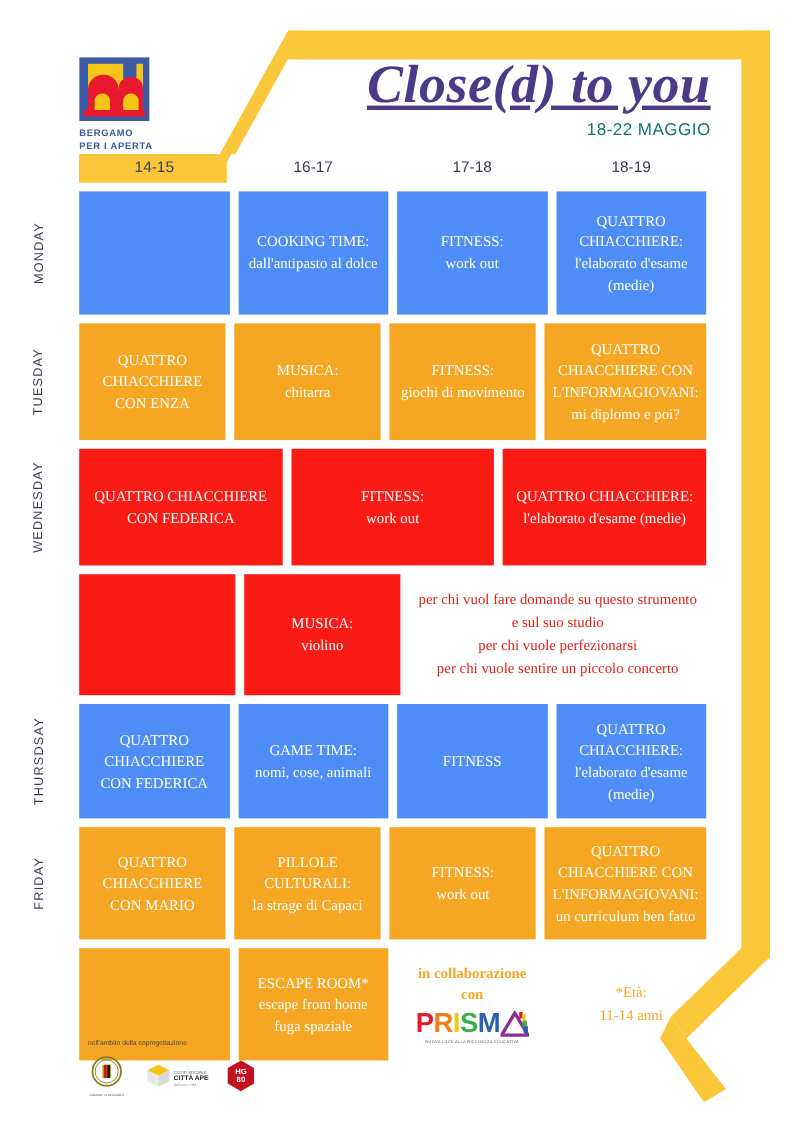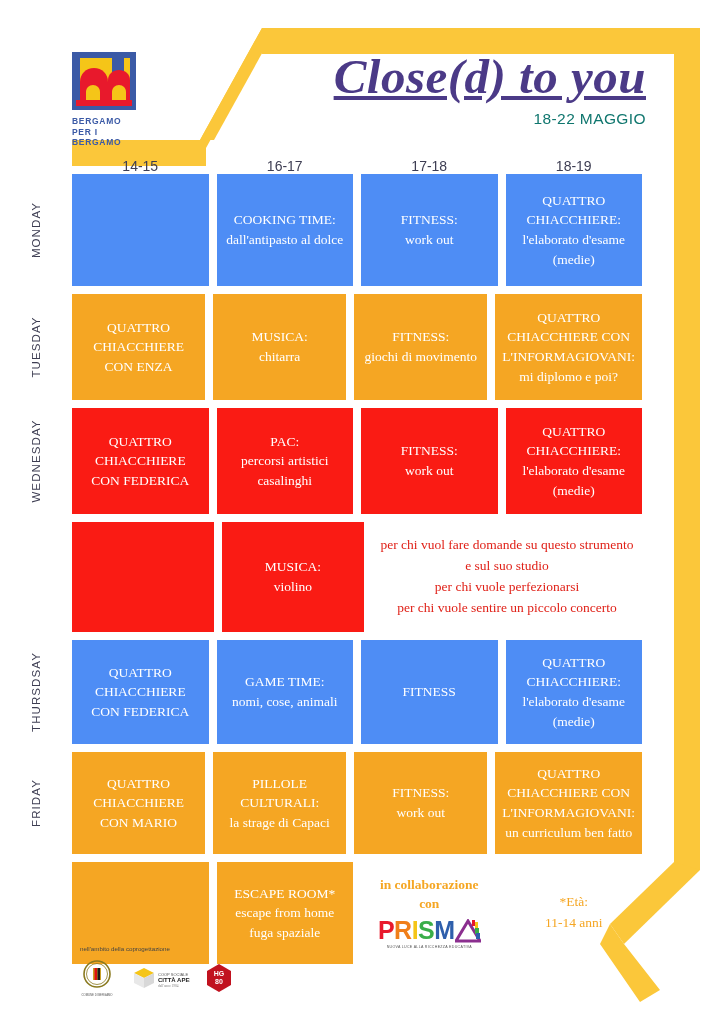--- a/index.html
+++ b/index.html
@@ -31,21 +31,21 @@
     font-size:49px;line-height:1;color:#4b3a87;
     letter-spacing:.5px;white-space:nowrap;text-decoration:underline;
   }
   .subtitle{
     margin-top:9px;font-size:15.5px;color:#0f766e;
     font-family:"Liberation Sans",sans-serif;letter-spacing:.4px;
   }
 
   
   .grid{position:absolute;left:0;top:143px;width:724px;}
-  .hdr-row{display:flex;height:31px;align-items:flex-end;}
+  .hdr-row{display:flex;height:31px;align-items:flex-start;}
   .daycol{width:72px;flex:0 0 72px;}
   .cells{display:flex;flex:1;padding-right:82px;gap:8px;}
   .hdr-cell{
     flex:1;text-align:center;font-size:14px;color:#3d3d52;
     font-family:"Liberation Sans",sans-serif;
   }
 
   .row{display:flex;margin-bottom:8px;}
   .day-label{
     width:72px;flex:0 0 72px;display:flex;align-items:center;justify-content:center;
@@ -114,21 +114,21 @@
       <rect x="0" y="0" width="64" height="58" fill="#3B5AA6"></rect>
       <polygon points="8,6 40,6 40,20 52,20 52,6 58,6 58,30 8,30" fill="#F5C518"></polygon>
       <path d="M8,52 L8,30 C8,22 14,16 22,16 C30,16 36,22 36,30 L36,52 Z" fill="#E8192C"></path>
       <path d="M36,52 L36,28 C36,22 41,18 47,18 C53,18 58,22 58,28 L58,52 Z" fill="#E8192C"></path>
       <path d="M14,52 L14,40 C14,36 17,33 21,33 C25,33 28,36 28,40 L28,52 Z" fill="#F5C518"></path>
       <path d="M40,52 L40,40 C40,36 43,33 47,33 C51,33 54,36 54,40 L54,52 Z" fill="#F5C518"></path>
       <rect x="4" y="48" width="56" height="6" fill="#E8192C"></rect>
     </svg>
     <div class="logo-text">
       <div>BERGAMO</div>
-      <div>PER I BERGAMO</div>
+      <div>PER I APERTA</div>
     </div>
   </div>
 
   <div class="title-wrap">
     <div class="title">Close(d) to you</div>
     <div class="subtitle">18-22 MAGGIO</div>
   </div>
 
   <div class="grid">
     <div class="hdr-row">
@@ -179,23 +179,20 @@
             </div>
           </div>
         </div>
         <div class="row" style="height: 106px;">
           <div class="day-label">
             <span>WEDNESDAY</span>
           </div>
           <div class="cells">
             <div class="cell red">
               <div>QUATTRO CHIACCHIERE CON FEDERICA</div>
-            </div>
-            <div class="cell red">
-              <div>PAC:<br>percorsi artistici casalinghi</div>
             </div>
             <div class="cell red">
               <div>FITNESS:<br>work out</div>
             </div>
             <div class="cell red">
               <div>QUATTRO CHIACCHIERE:<br>l'elaborato d'esame (medie)</div>
             </div>
           </div>
         </div>
         <div class="row" style="height: 110px;">

